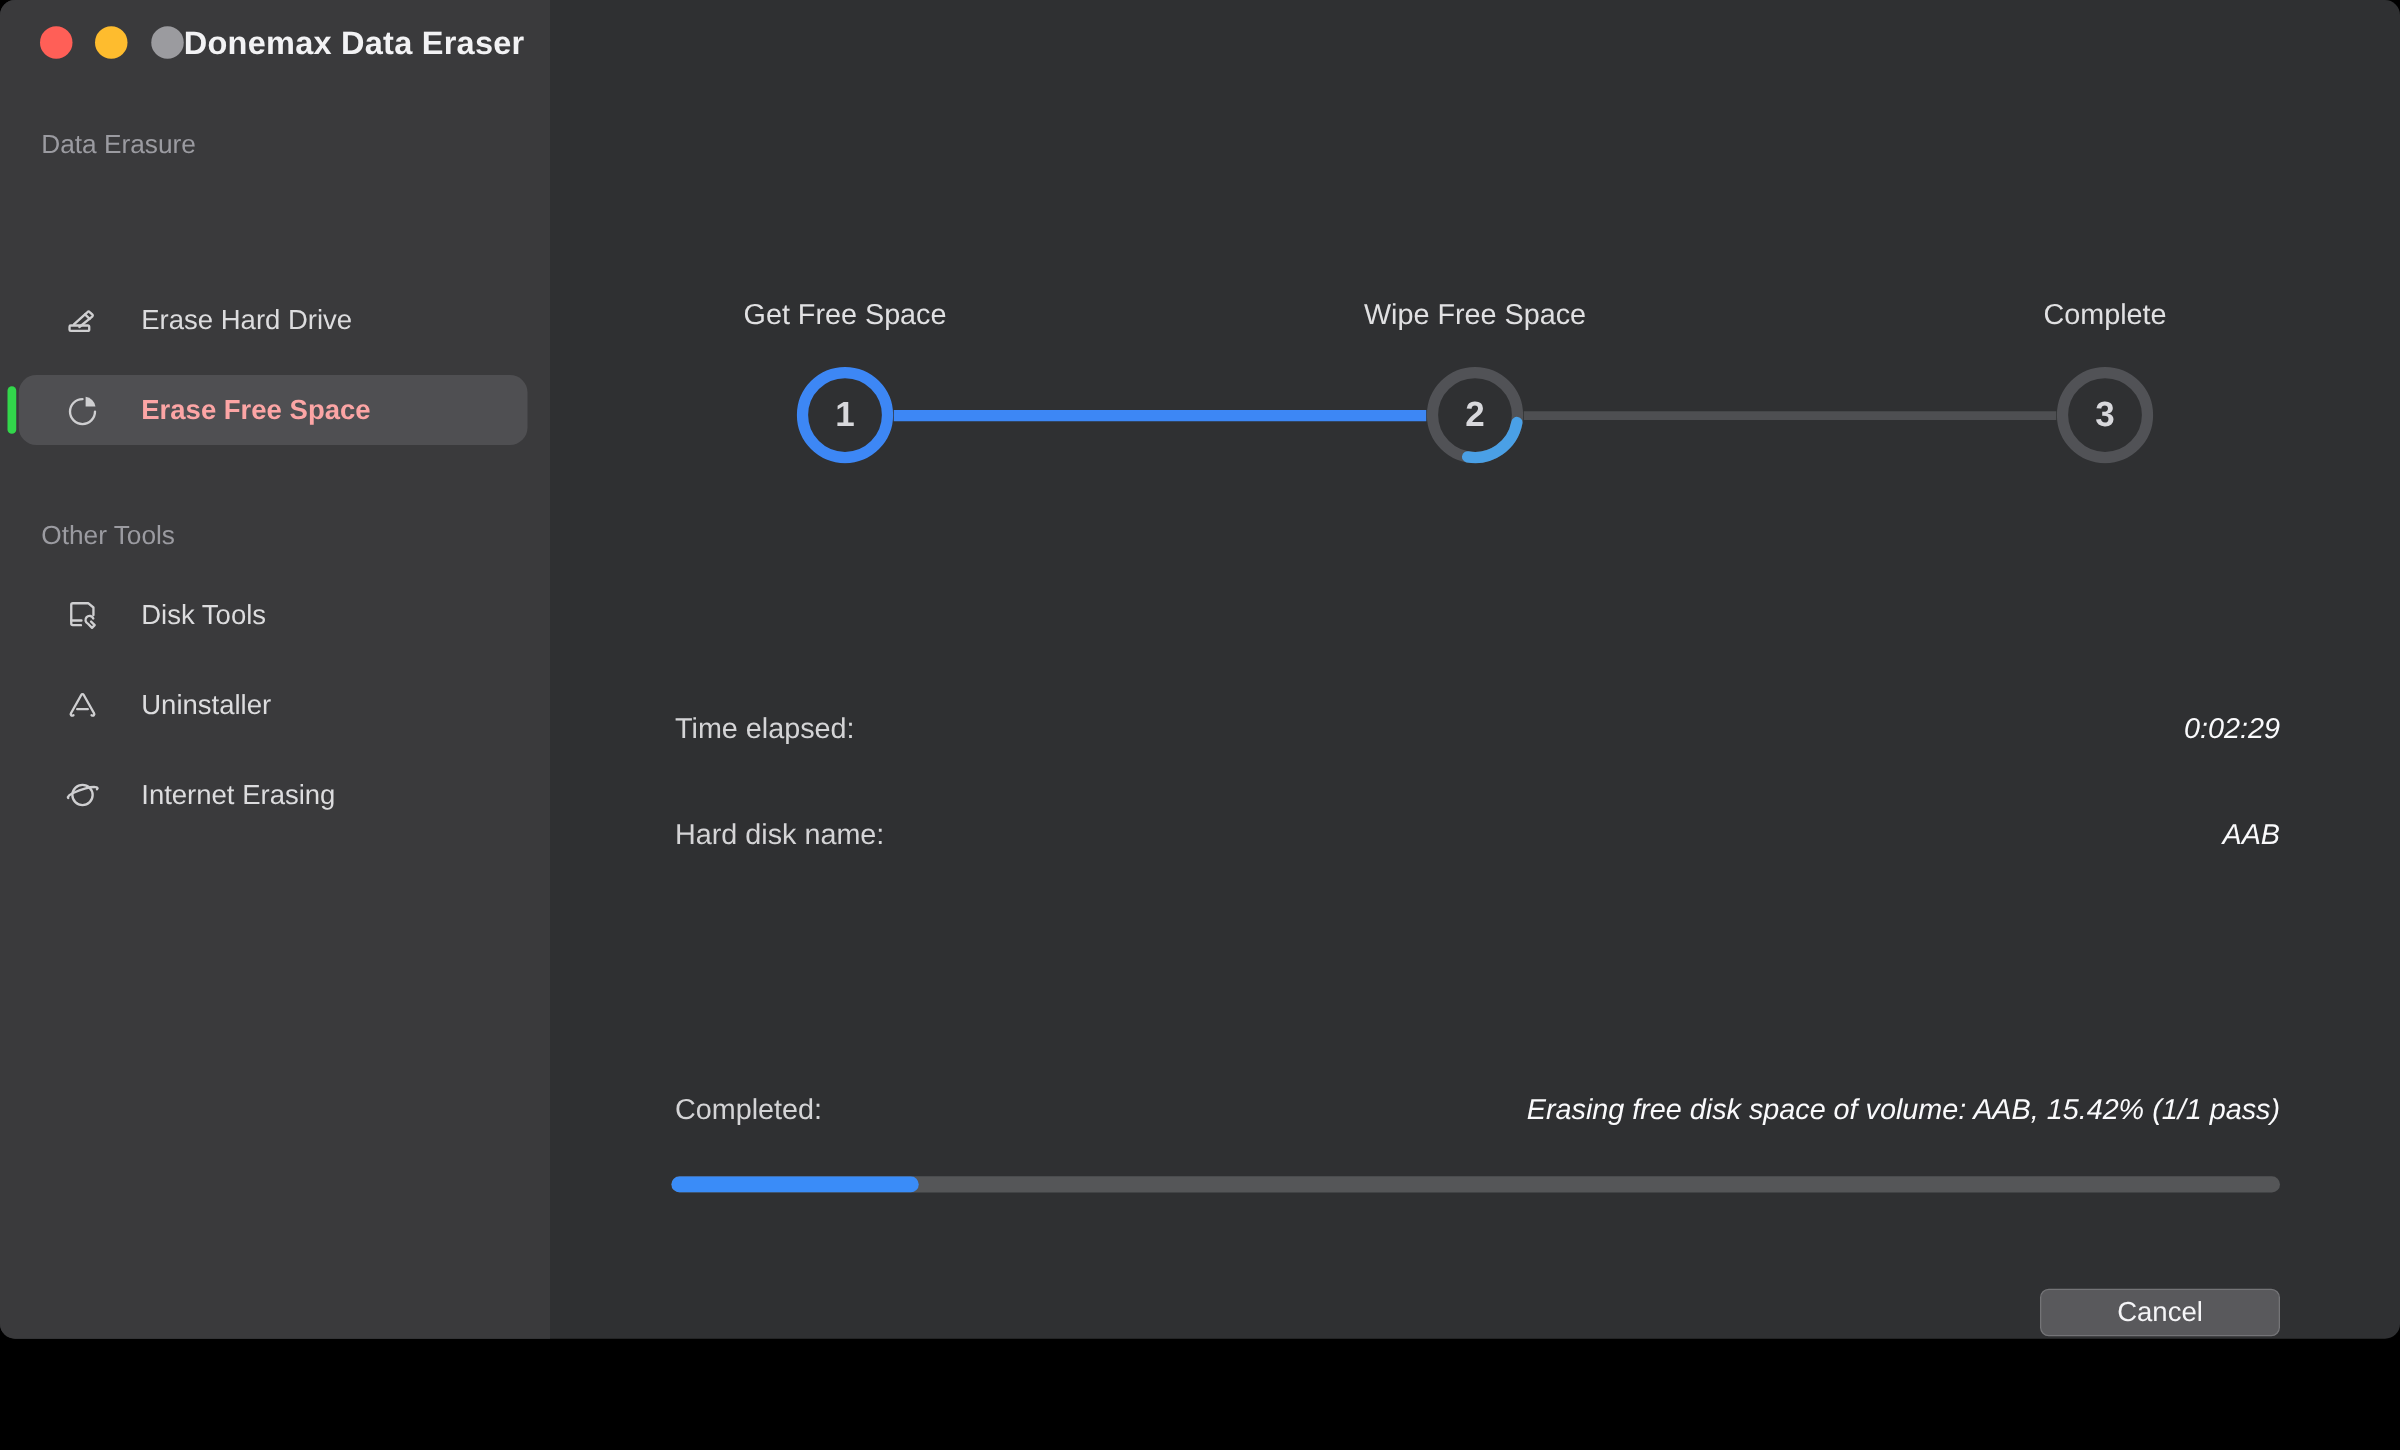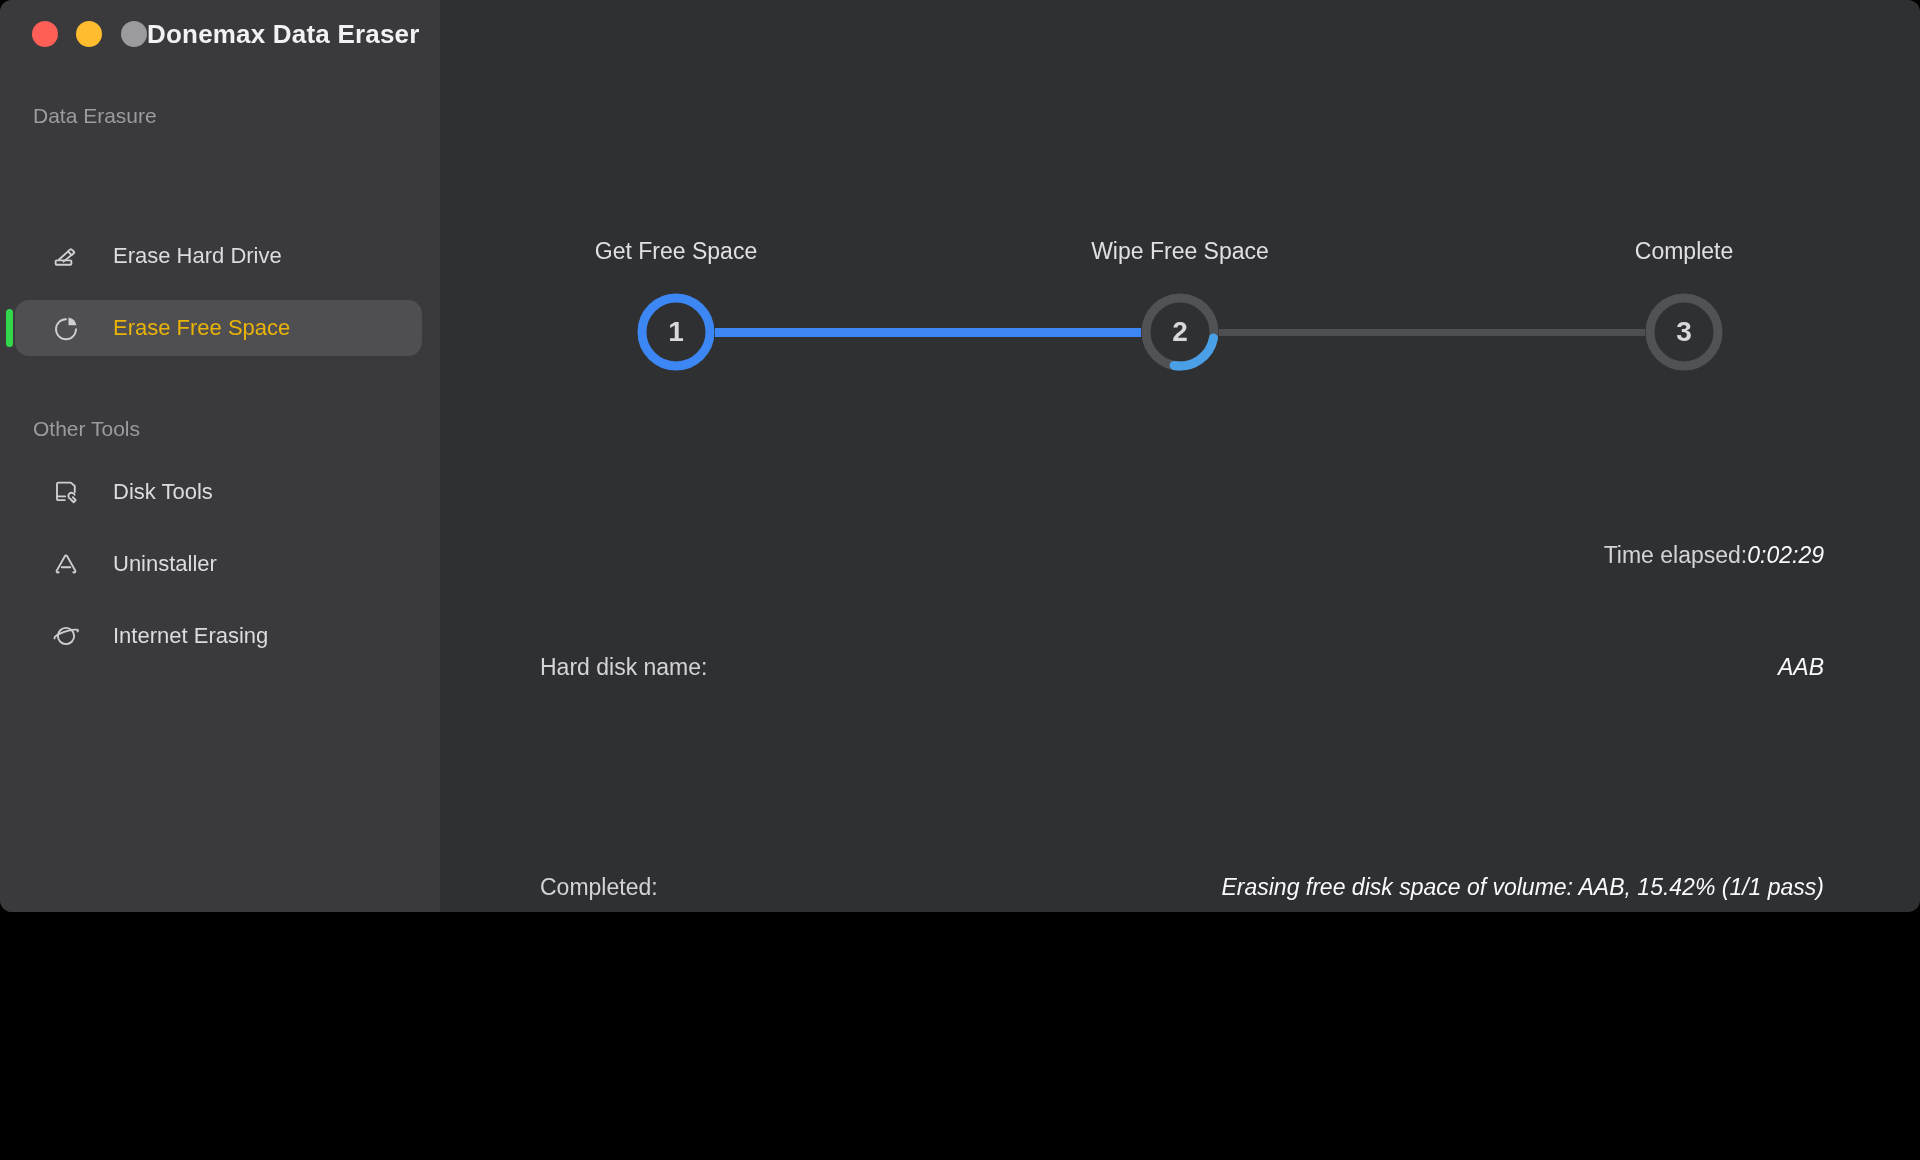--- a/index.html
+++ b/index.html
@@ -2,21 +2,21 @@
 <html><head>
 <meta charset="utf-8">
 <style>
   * { box-sizing: border-box; margin: 0; padding: 0; }
   html, body { background: #000; }
   body {
     font-family: "Liberation Sans", "DejaVu Sans", sans-serif;
     width: 1920px; height: 1160px; overflow: hidden;
   }
   .window {
-    position: relative; width: 1920px; height: 912px;
+    position: relative; width: 1920px; height: 1071px;
     background: #2f3032; border-radius: 12px; overflow: hidden;
   }
   
   .sidebar {
     position: absolute; left: 0; top: 0; width: 440px; height: 1160px;
     background: #3a3a3c;
   }
   .traffic { position: absolute; width: 26px; height: 26px; border-radius: 50%; top: 21px; }
   .traffic.red    { left: 32px;  background: #ff5f57; }
   .traffic.yellow { left: 76px;  background: #febc2e; }
@@ -36,21 +36,21 @@
   }
   .side-item.selected { background: #4f4f52; }
   .side-item .icon {
     position: absolute; left: 36px; width: 30px; height: 30px;
     display: flex; align-items: center; justify-content: center;
   }
   .side-item .icon svg { width: 30px; height: 30px; }
   .side-item .label {
     position: absolute; left: 98px; font-size: 22px; color: #dcdcde; white-space: nowrap;
   }
-  .side-item.selected .label { color: #eab308; font-weight: 400; }
+  .side-item.selected .label { color: #fca5a5; font-weight: 700; }
   .green-indicator {
     position: absolute; left: 6px; top: 309px; width: 7px; height: 38px;
     border-radius: 4px; background: #32d74b;
   }
   
   .main { position: absolute; left: 440px; top: 0; width: 1480px; height: 1160px; }
   
   .stepper {
     position: absolute; top: 293px; left: 0; right: 0;
     display: flex; align-items: center; padding: 0 197px;
@@ -69,21 +69,21 @@
   .connector { height: 9px; flex: 1 1 auto; }
   .connector.done { background: #3d87f5; }
   .connector.pending { background: #4e4f52; height: 7px; }
   
   .detail-row {
     position: absolute; left: 100px; right: 96px; height: 28px;
     display: flex; align-items: center; justify-content: space-between;
   }
   .detail-row .d-label { font-size: 23px; color: #d4d4d6; white-space: nowrap; }
   .detail-row .d-value { font-size: 23px; font-weight: 500; color: #fafafc; white-space: nowrap; font-style: italic; }
-  .row-0 { top: 541px; justify-content: flex-end; } .row-1 { top: 653px; } .row-2 { top: 765px; } .row-3 { top: 873px; }
+  .row-0 { top: 568px; } .row-1 { top: 653px; } .row-2 { top: 765px; } .row-3 { top: 873px; }
   
   .progress-track {
     position: absolute; left: 97px; right: 96px; top: 941px; height: 13px;
     border-radius: 7px; background: #555658; overflow: hidden;
   }
   .progress-fill {
     height: 100%; width: 15.42%; background: #3a8cf8; border-radius: 7px;
   }
   
   .cancel-btn {

